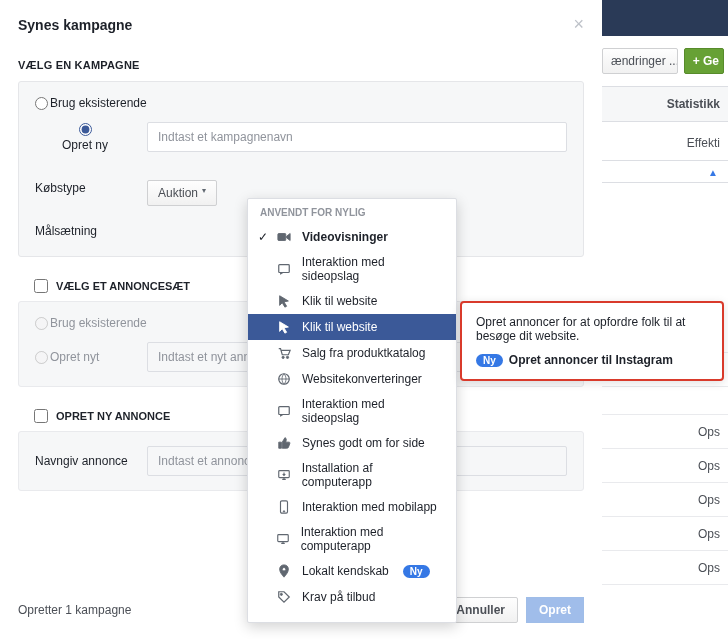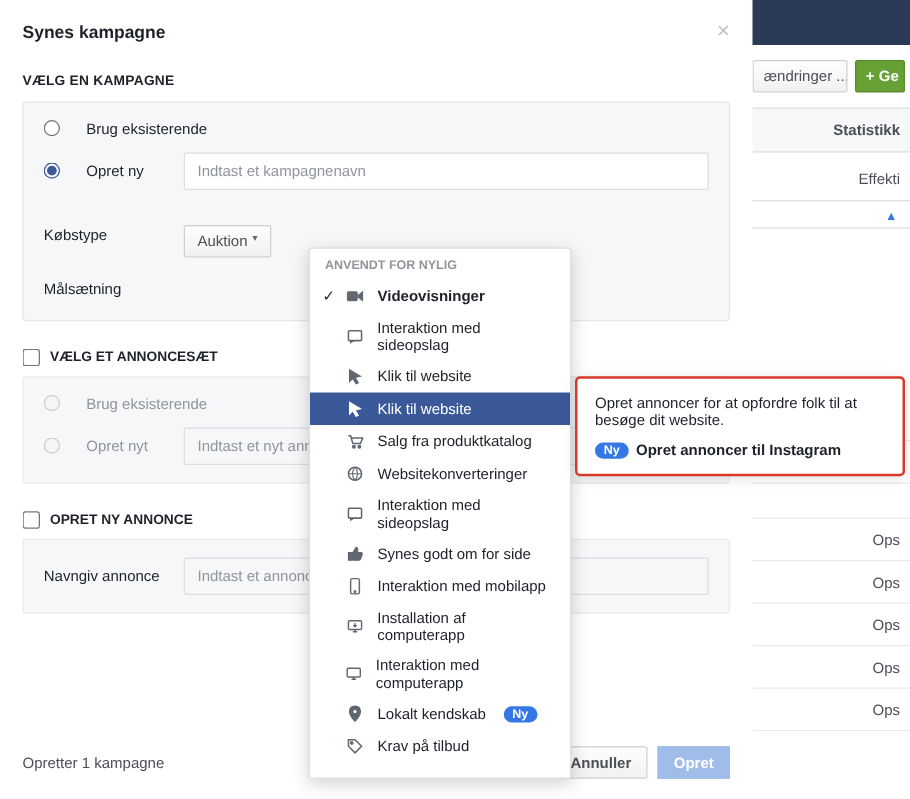--- a/index.html
+++ b/index.html
@@ -123,22 +123,22 @@
     letter-spacing: 0.2px;
   }
   .panel {
     background: #f6f7f8;
     border: 1px solid #e5e6e9;
     border-radius: 3px;
     padding: 14px 16px 18px;
   }
   .radio-row {
     display: flex;
-    align-items: flex-start;
-    gap: 21px;
+    align-items: center;
+    gap: 2px;
     margin-bottom: 12px;
     font-size: 12px;
     color: #1d2129;
   }
   input[type=radio] {
     accent-color: #3b5998;
   }
   .form-row {
     display: flex;
     align-items: center;
@@ -178,21 +178,21 @@
     font-size: 8px;
     color: #606770;
   }
   
   .checkbox-title {
     display: flex;
     align-items: center;
     gap: 8px;
     font-size: 11px;
     font-weight: bold;
-    margin: 22px 0 8px;
+    margin: 22px 16px 8px;
   }
   .checkbox-title input { width: 14px; height: 14px; }
   
   .sub-panel {
     background: #f6f7f8;
     border: 1px solid #e9eaed;
     border-radius: 3px;
     padding: 14px 16px;
     color: #90949c;
   }
@@ -348,21 +348,21 @@
     <span class="close">×</span>
   </div>
   <div class="modal-body">
     <div class="section-title">VÆLG EN KAMPAGNE</div>
     <div class="panel">
       <label class="radio-row">
         <input type="radio" name="camp" style="">
         <span>Brug eksisterende</span>
       </label>
       <div class="form-row">
-        <label class="radio-row" style="margin-bottom:0;width:100px;">
+        <label class="radio-row" style="margin-bottom:0;width:100px;flex-direction:column;">
           <input type="radio" name="camp" checked="" style="">
           <span>Opret ny</span>
         </label>
         <input class="text-input" placeholder="Indtast et kampagnenavn" style="">
       </div>
       <div class="form-row">
         <div class="lbl">Købstype</div>
         <button class="select-btn">
           <span>Auktion</span>
           <span class="caret">▾</span>
@@ -484,35 +484,35 @@
         <span class="i">
           <svg viewBox="0 0 16 16">
             <path d="M2 7 H5 V14 H2 Z M6 14 V7 L9 2 C10 2 11 3 10.5 5 L10 7 H14 C14.5 7 15 8 14.5 9 L13 13 C12.7 13.7 12 14 11 14 Z" fill="#606770"></path>
           </svg>
         </span>
         <span class="label">Synes godt om for side</span>
       </div>
       <div class="dd-item">
         <span class="i">
           <svg viewBox="0 0 16 16">
-            <rect x="4" y="1" width="8" height="14" rx="1.5" fill="none" stroke="#606770" stroke-width="1.3"></rect>
-            <circle cx="8" cy="13" r="0.8" fill="#606770"></circle>
-          </svg>
-        </span>
-        <span class="label">Interaktion med mobilapp</span>
-      </div>
-      <div class="dd-item">
-        <span class="i">
-          <svg viewBox="0 0 16 16">
             <rect x="2" y="3" width="12" height="8" rx="1" fill="none" stroke="#606770" stroke-width="1.3"></rect>
             <path d="M8 5 V8 M6.5 7 L8 8.5 L9.5 7" fill="none" stroke="#606770" stroke-width="1.2"></path>
             <path d="M6 13 H10 M8 11 V13" stroke="#606770" stroke-width="1.3"></path>
           </svg>
         </span>
         <span class="label">Installation af computerapp</span>
+      </div>
+      <div class="dd-item">
+        <span class="i">
+          <svg viewBox="0 0 16 16">
+            <rect x="4" y="1" width="8" height="14" rx="1.5" fill="none" stroke="#606770" stroke-width="1.3"></rect>
+            <circle cx="8" cy="13" r="0.8" fill="#606770"></circle>
+          </svg>
+        </span>
+        <span class="label">Interaktion med mobilapp</span>
       </div>
       <div class="dd-item">
         <span class="i">
           <svg viewBox="0 0 16 16">
             <rect x="2" y="3" width="12" height="8" rx="1" fill="none" stroke="#606770" stroke-width="1.3"></rect>
             <path d="M6 13 H10 M8 11 V13" stroke="#606770" stroke-width="1.3"></path>
           </svg>
         </span>
         <span class="label">Interaktion med computerapp</span>
       </div>

